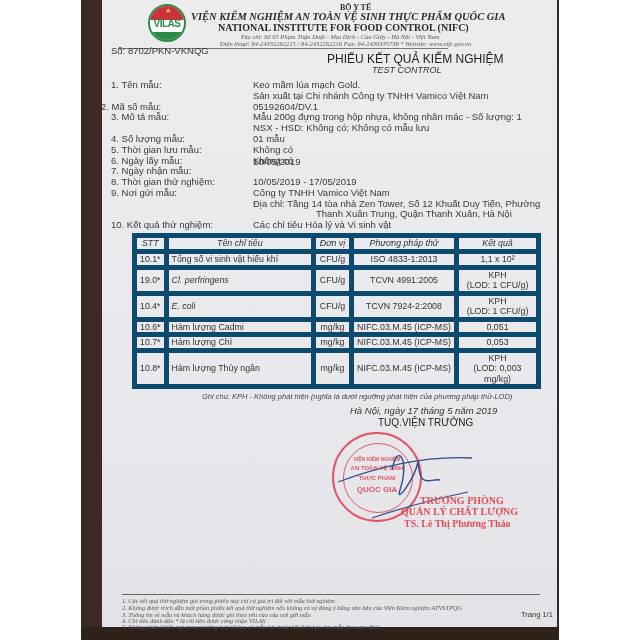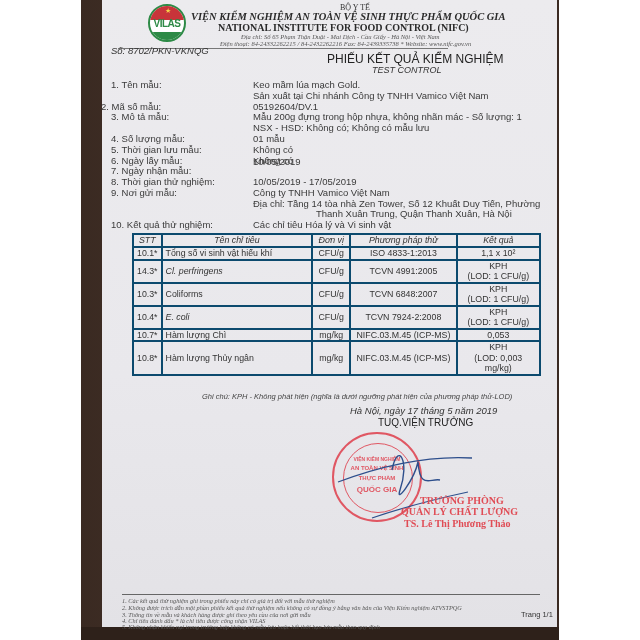--- a/index.html
+++ b/index.html
@@ -7,32 +7,32 @@
   .frame{position:absolute;left:81px;top:0;width:478px;height:640px;background:linear-gradient(90deg,#3a2a22 0%,#4b3529 40%,#3a2a22 100%);}
   .frame-bottom{position:absolute;left:81px;top:627px;width:478px;height:13px;background:#2e211a;}
   .paper{position:absolute;left:102px;top:0;width:455px;height:628px;background:linear-gradient(180deg,#ecebee 0%,#e9e8ec 60%,#e3e2e6 100%);}
   .abs{position:absolute;white-space:nowrap;}
   .logo{position:absolute;left:148px;top:4px;width:38px;height:38px;border-radius:50%;background:#fff;border:2px solid #2d8a46;box-sizing:border-box;overflow:hidden;}
   .logo .top{position:absolute;left:0;top:0;width:100%;height:40%;background:#c8343a;}
   .logo .txt{position:absolute;left:0;top:12px;width:100%;text-align:center;font-weight:bold;font-size:10px;color:#2d8a46;letter-spacing:-0.5px;}
   .logo .bot{position:absolute;left:0;bottom:0;width:100%;height:25%;background:#2d8a46;}
   .logo .star{position:absolute;left:15px;top:1px;font-size:7px;color:#f5d24a;}
   .serif{font-family:"Liberation Serif",serif;}
-  .h-boyte{left:340px;top:3px;font-size:8px;font-weight:normal;color:#333;}
+  .h-boyte{left:340px;top:3px;font-size:8px;font-weight:bold;color:#333;}
   .h-vi{left:191px;top:11px;font-size:10.5px;font-weight:bold;color:#2a2a2a;font-style:italic;}
   .h-en{left:218px;top:22px;font-size:10px;font-weight:bold;color:#2a2a2a;}
   .h-addr{left:241px;top:33px;font-size:6.5px;font-style:italic;color:#555;}
   .h-tel{left:220px;top:40px;font-size:6.5px;font-style:italic;color:#555;}
   .h-line{position:absolute;left:118px;top:48px;width:330px;height:1px;background:#777;}
-  .so{left:111px;top:45px;font-size:9.5px;font-style:italic;color:#333;}
+  .so{left:111px;top:45px;font-size:9.5px;color:#333;}
   .title{left:327px;top:52px;font-size:12px;color:#222;}
   .subtitle{left:372px;top:65px;font-size:9px;font-style:italic;color:#333;}
   .fl{font-size:9.5px;color:#3a3a3a;text-align:right;}
   .tbl{position:absolute;left:132px;top:233px;width:409px;border-collapse:collapse;font-size:8.8px;color:#333;}
-  .tbl td,.tbl th{border:2px solid #0c4a6e;padding:0 3px;line-height:10.5px;vertical-align:middle;margin-top:44px;}
+  .tbl td,.tbl th{border:5px solid #0c4a6e;padding:0 3px;line-height:10.5px;vertical-align:middle;margin-top:44px;}
   .tbl th{font-weight:normal;font-style:italic;text-align:center;height:11px;}
   .tbl td.c{text-align:center;}
   .tbl td.it{font-style:italic;}
   .note{left:202px;top:392px;font-size:7.5px;font-style:italic;color:#444;}
   .date{left:350px;top:405px;font-size:9.5px;font-style:italic;color:#333;}
   .tuq{left:378px;top:417px;font-size:10px;color:#222;}
   .stamp{position:absolute;left:332px;top:432px;width:90px;height:90px;border-radius:50%;border:2px solid #e05763;box-sizing:border-box;}
   .stamp .inner{position:absolute;left:9px;top:9px;width:68px;height:68px;border-radius:50%;border:1px solid #e05763;}
   .stamp .t{position:absolute;width:100%;text-align:center;color:#e05763;font-weight:bold;left:0;}
   .sig{position:absolute;left:0;top:0;width:640px;height:640px;pointer-events:none;}
@@ -118,50 +118,47 @@
     <th>Kết quả</th>
   </tr>
   <tr style="height:11px">
     <td>10.1*</td>
     <td>Tổng số vi sinh vật hiếu khí</td>
     <td class="c">CFU/g</td>
     <td class="c">ISO 4833-1:2013</td>
     <td class="c">1,1 x 10²</td>
   </tr>
   <tr style="height:22px">
-    <td>14.3*</td>
+    <td>19.0*</td>
     <td class="it">Cl. perfringens</td>
     <td class="c">CFU/g</td>
     <td class="c">TCVN 4991:2005</td>
-    <td class="c">
-          <div>KPH</div>
-          <div>(LOD: 1 CFU/g)</div>
-        </td>
-  </tr>
-  <tr style="height:22px">
-    <td>10.3*</td>
-    <td>Coliforms</td>
-    <td class="c">CFU/g</td>
-    <td class="c">TCVN 6848:2007</td>
     <td class="c">
           <div>KPH</div>
           <div>(LOD: 1 CFU/g)</div>
         </td>
   </tr>
   <tr style="height:22px">
     <td>10.4*</td>
     <td class="it">E. coli</td>
     <td class="c">CFU/g</td>
     <td class="c">TCVN 7924-2:2008</td>
     <td class="c">
           <div>KPH</div>
           <div>(LOD: 1 CFU/g)</div>
         </td>
   </tr>
   <tr style="height:11px">
+    <td>10.6*</td>
+    <td>Hàm lượng Cadmi</td>
+    <td class="c">mg/kg</td>
+    <td class="c">NIFC.03.M.45 (ICP-MS)</td>
+    <td class="c">0,051</td>
+  </tr>
+  <tr style="height:11px">
     <td>10.7*</td>
     <td>Hàm lượng Chì</td>
     <td class="c">mg/kg</td>
     <td class="c">NIFC.03.M.45 (ICP-MS)</td>
     <td class="c">0,053</td>
   </tr>
   <tr style="height:22px">
     <td>10.8*</td>
     <td>Hàm lượng Thủy ngân</td>
     <td class="c">mg/kg</td>

